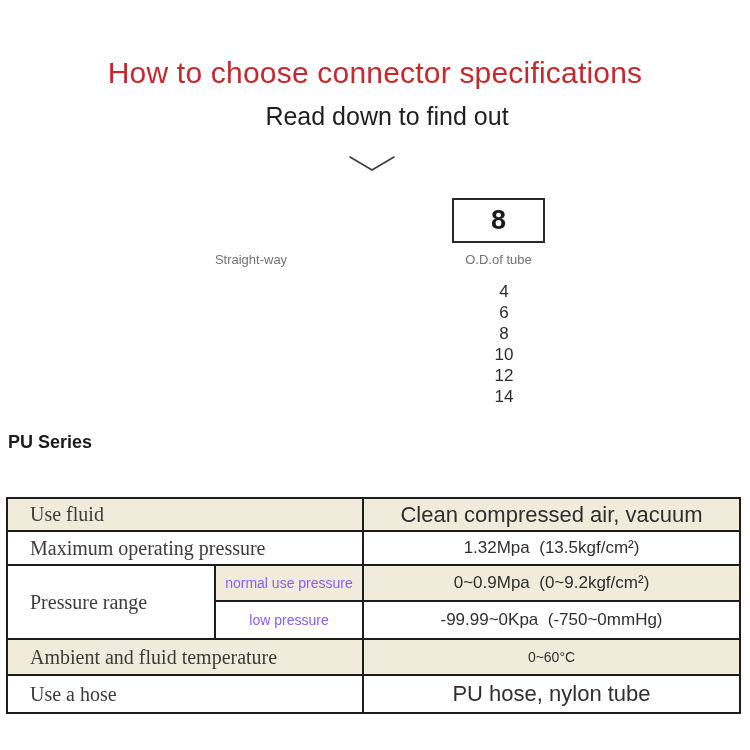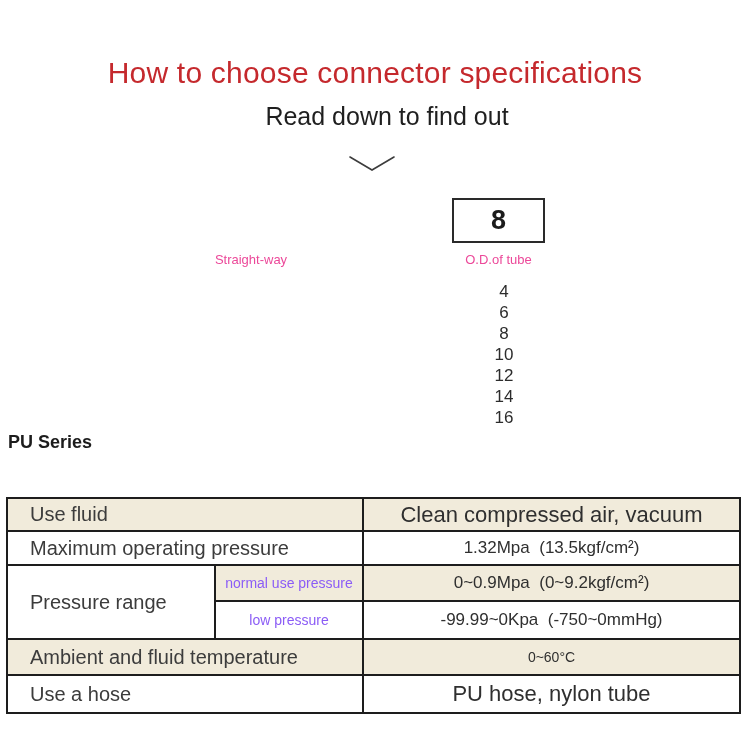--- a/index.html
+++ b/index.html
@@ -16,35 +16,35 @@
   .page-subtitle{position:absolute;top:102px;left:0;width:750px;text-align:center;
     font-size:25px;line-height:28px;color:#1f1f1f;margin-left:12px;}
 
   .chevron{position:absolute;left:349px;top:155px;width:46px;height:18px;}
 
   .code-box{position:absolute;top:198px;height:45px;box-sizing:border-box;
     border:2px solid #2a2a2a;display:flex;align-items:center;justify-content:center;
     font-weight:700;font-size:27px;color:#1c1c1c;background:#fff;}
   .box-pu{left:186px;width:130px;}
   .box-8{left:452px;width:93px;}
-  .box-caption{position:absolute;top:252px;font-size:13px;color:#ec4899;text-align:center;}
+  .box-caption{position:absolute;top:252px;font-size:13px;color:#737373;text-align:center;}
   .cap-pu{left:186px;width:130px;}
   .cap-8{left:452px;width:93px;}
 
   .size-list{position:absolute;left:444px;top:281px;width:120px;text-align:center;
     font-size:17px;line-height:21px;color:#2c2c2c;}
 
   .series-heading{position:absolute;left:8px;top:432px;font-size:18px;font-weight:700;color:#1c1c1c;}
 
   .spec-table{position:absolute;left:6px;top:497px;width:735px;border-collapse:collapse;
     table-layout:fixed;color:#3a3a3a;background:#fff;}
   .spec-table td{border:2px solid var(--border-color);padding:0;vertical-align:middle;box-sizing:border-box;}
   col.c1{width:208px;} col.c2{width:148px;} col.c3{width:auto;}
   .r1{height:33px;} .r2{height:34px;} .r3{height:36px;} .r4{height:38px;} .r5{height:36px;} .r6{height:38px;}
-  td.label{font-size:20px;text-align:left;padding-left:22px;color:#3c3c3c;}
+  td.label{font-size:20px;text-align:left;padding-left:22px;color:#3c3c3c;font-family:Liberation Serif, serif;}
   td.sublabel{font-size:14px;text-align:center;color:#8b5cf6;}
   td.value{font-size:17px;text-align:center;color:#2f2f2f;}
   td.v-lg{font-size:22px;}
   td.v-sm{font-size:14px;}
   .tint{background:var(--row-tint);}
 </style>
 </head>
 <body>
 
 <div class="canvas">
@@ -63,21 +63,20 @@
   <div class="box-caption cap-pu">Straight-way</div>
   <div class="box-caption cap-8">O.D.of tube</div>
 
   <div class="size-list">
     <div>4</div>
     <div>6</div>
     <div>8</div>
     <div>10</div>
     <div>12</div>
     <div>14</div>
-    <div>16</div>
   </div>
 
   <div class="series-heading">PU Series</div>
 
   <table class="spec-table">
     <colgroup>
         <col class="c1">
         <col class="c2">
         <col class="c3">
       </colgroup>

